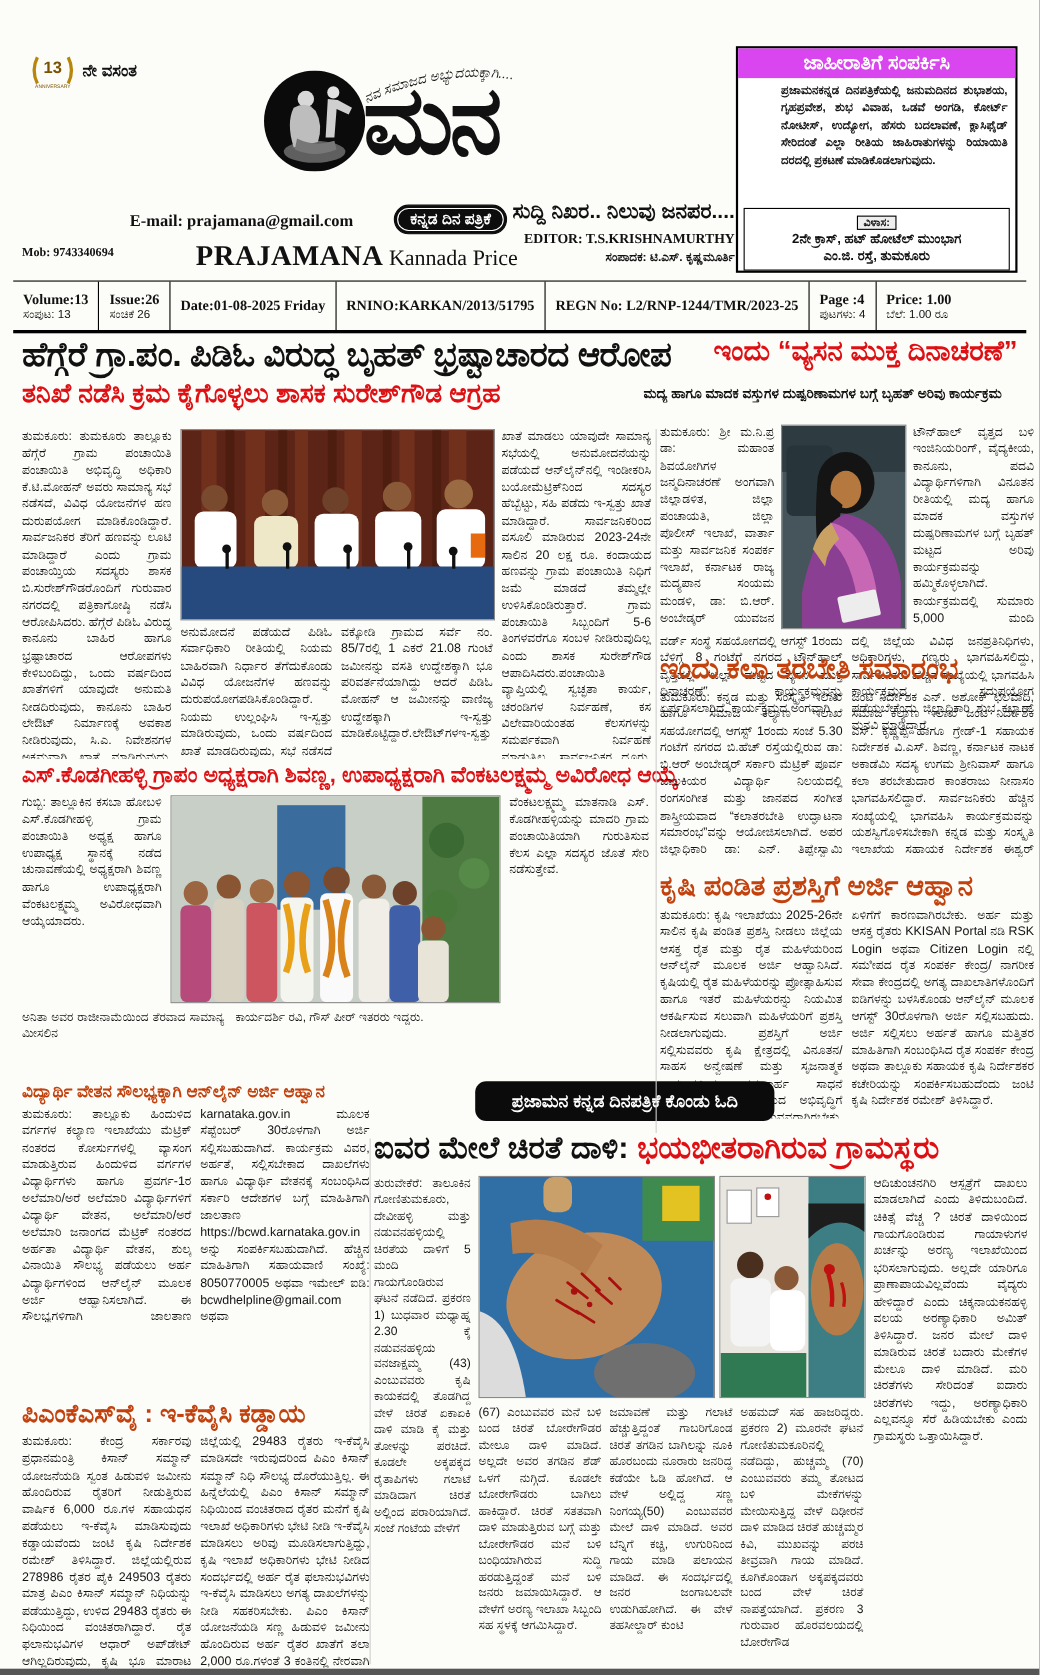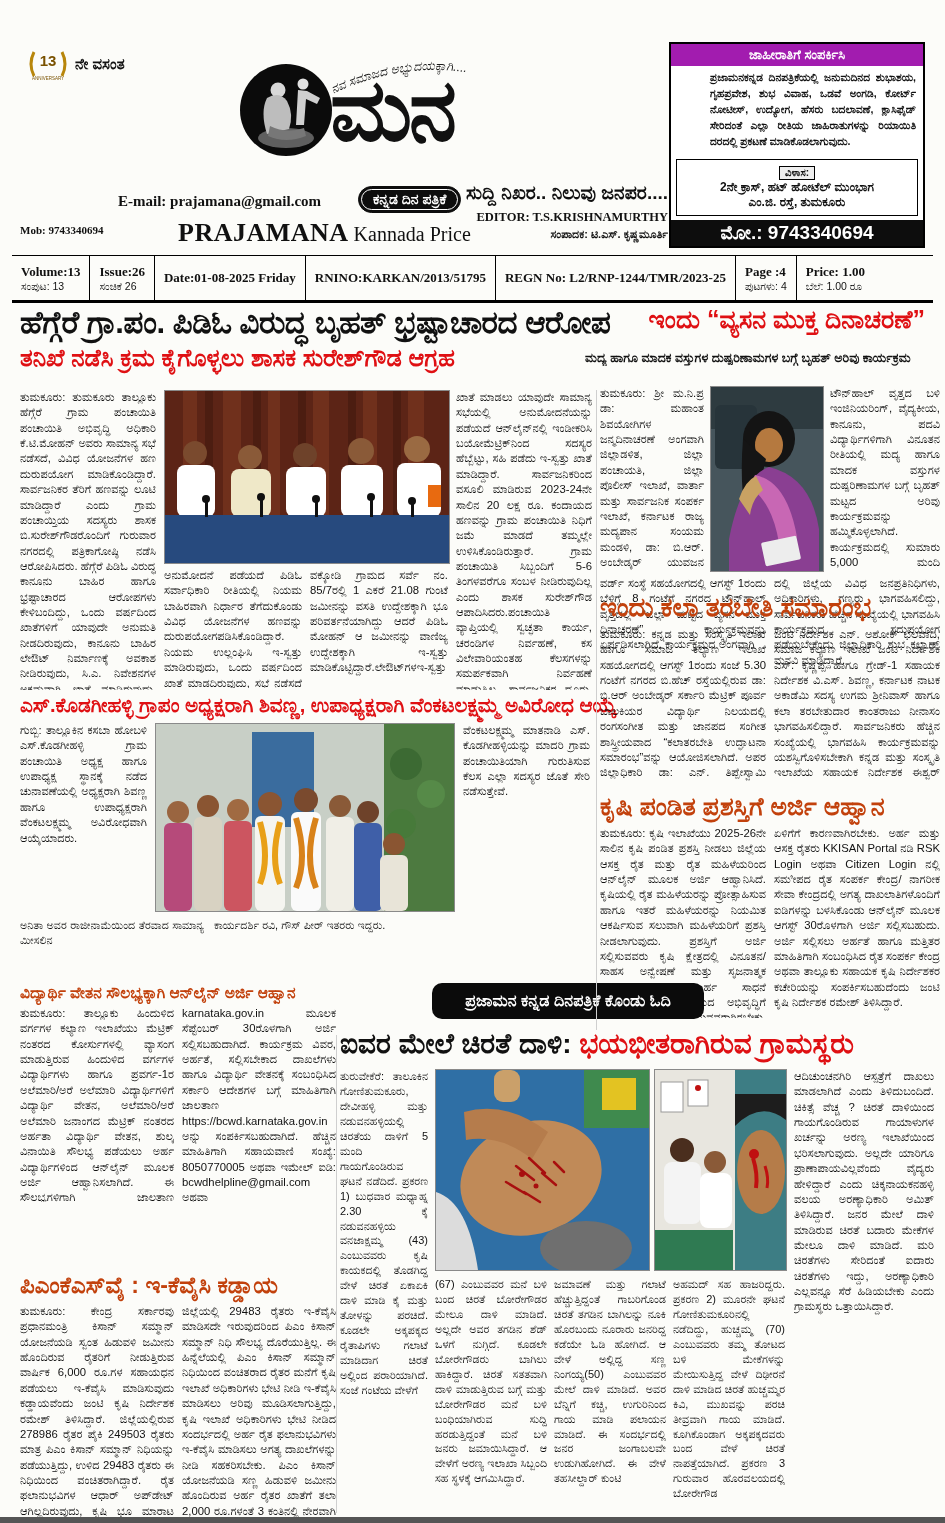--- a/index.html
+++ b/index.html
@@ -22,21 +22,21 @@
   .mh-tagline{position:absolute;right:0;top:146px;font-size:19px;font-weight:800;}
   .mh-ed-en{position:absolute;right:0;top:174px;font-family:"Liberation Serif",serif;font-weight:bold;font-size:12.5px;}
   .mh-ed-kn{position:absolute;right:0;top:192px;font-size:11px;font-weight:bold;}
   .mh-mob{position:absolute;left:0;top:188px;font-family:"Liberation Serif",serif;font-weight:bold;font-size:11px;}
   .mh-name{position:absolute;left:158px;top:182px;font-family:"Liberation Serif",serif;}
   .mh-name b{font-size:26px;letter-spacing:0.5px;}
   .mh-name span{font-size:20px;}
   
   .ad-box{position:absolute;right:0;top:6px;width:252px;height:202px;border:2px solid #000;background:#fff;
           display:flex;flex-direction:column;}
-  .ad-head{background:#a21caf;color:#fff;font-weight:800;font-size:13px;text-align:center;padding:3px 0;}
+  .ad-head{background:#d946ef;color:#fff;font-weight:800;font-size:18px;text-align:center;padding:3px 0;}
   .ad-body{font-size:10.6px;font-weight:bold;line-height:1.5;text-align:justify;padding:4px 7px;flex:1;overflow:hidden;margin-left:32px;}
   .ad-addr{border:1.5px solid #000;margin:0 5px;padding:2px 4px 4px;text-align:center;}
   .ad-addr-label{display:inline-block;border:1px solid #000;font-size:10px;font-weight:bold;padding:0 5px;background:#eee;}
   .ad-addr-line{font-size:12px;font-weight:bold;line-height:1.3;}
   .ad-phone{background:#0d0d0d;color:#fff;font-weight:800;font-size:19px;text-align:center;padding:2px 0;margin-top:4px;}
   
   .infobar{position:absolute;left:12px;top:255px;width:921px;height:44px;border-top:1.5px solid #000;
            border-bottom:3px solid #000;display:flex;align-items:stretch;}
   .seg{display:flex;flex-direction:column;justify-content:center;padding:2px 9px;border-left:1.5px solid #000;}
   .seg:first-child{border-left:none;}
@@ -147,21 +147,20 @@
     </div>
 
     <div class="ad-box">
       <div class="ad-head">ಜಾಹೀರಾತಿಗೆ ಸಂಪರ್ಕಿಸಿ</div>
       <div class="ad-body">ಪ್ರಜಾಮನಕನ್ನಡ ದಿನಪತ್ರಿಕೆಯಲ್ಲಿ ಜನುಮದಿನದ ಶುಭಾಶಯ, ಗೃಹಪ್ರವೇಶ, ಶುಭ ವಿವಾಹ, ಒಡವೆ ಅಂಗಡಿ, ಕೋರ್ಟ್ ನೋಟೀಸ್, ಉದ್ಯೋಗ, ಹೆಸರು ಬದಲಾವಣೆ, ಕ್ಲಾಸಿಫೈಡ್ ಸೇರಿದಂತೆ ಎಲ್ಲಾ ರೀತಿಯ ಜಾಹಿರಾತುಗಳನ್ನು ರಿಯಾಯಿತಿ ದರದಲ್ಲಿ ಪ್ರಕಟಣೆ ಮಾಡಿಕೊಡಲಾಗುವುದು.</div>
       <div class="ad-addr">
         <span class="ad-addr-label">ವಿಳಾಸ:</span>
         <div class="ad-addr-line">2ನೇ ಕ್ರಾಸ್, ಹಟ್ ಹೋಟೆಲ್ ಮುಂಭಾಗ</div>
         <div class="ad-addr-line">ಎಂ.ಜಿ. ರಸ್ತೆ, ತುಮಕೂರು</div>
       </div>
-      <div class="ad-phone">ಮೋ.: 9743340694</div>
     </div>
   </div>
 
   <div class="infobar">
     <div class="seg">
         <span class="en">Volume:13</span>
         <span class="kn">ಸಂಪುಟ: 13</span>
       </div>
     <div class="seg">
         <span class="en">Issue:26</span>

